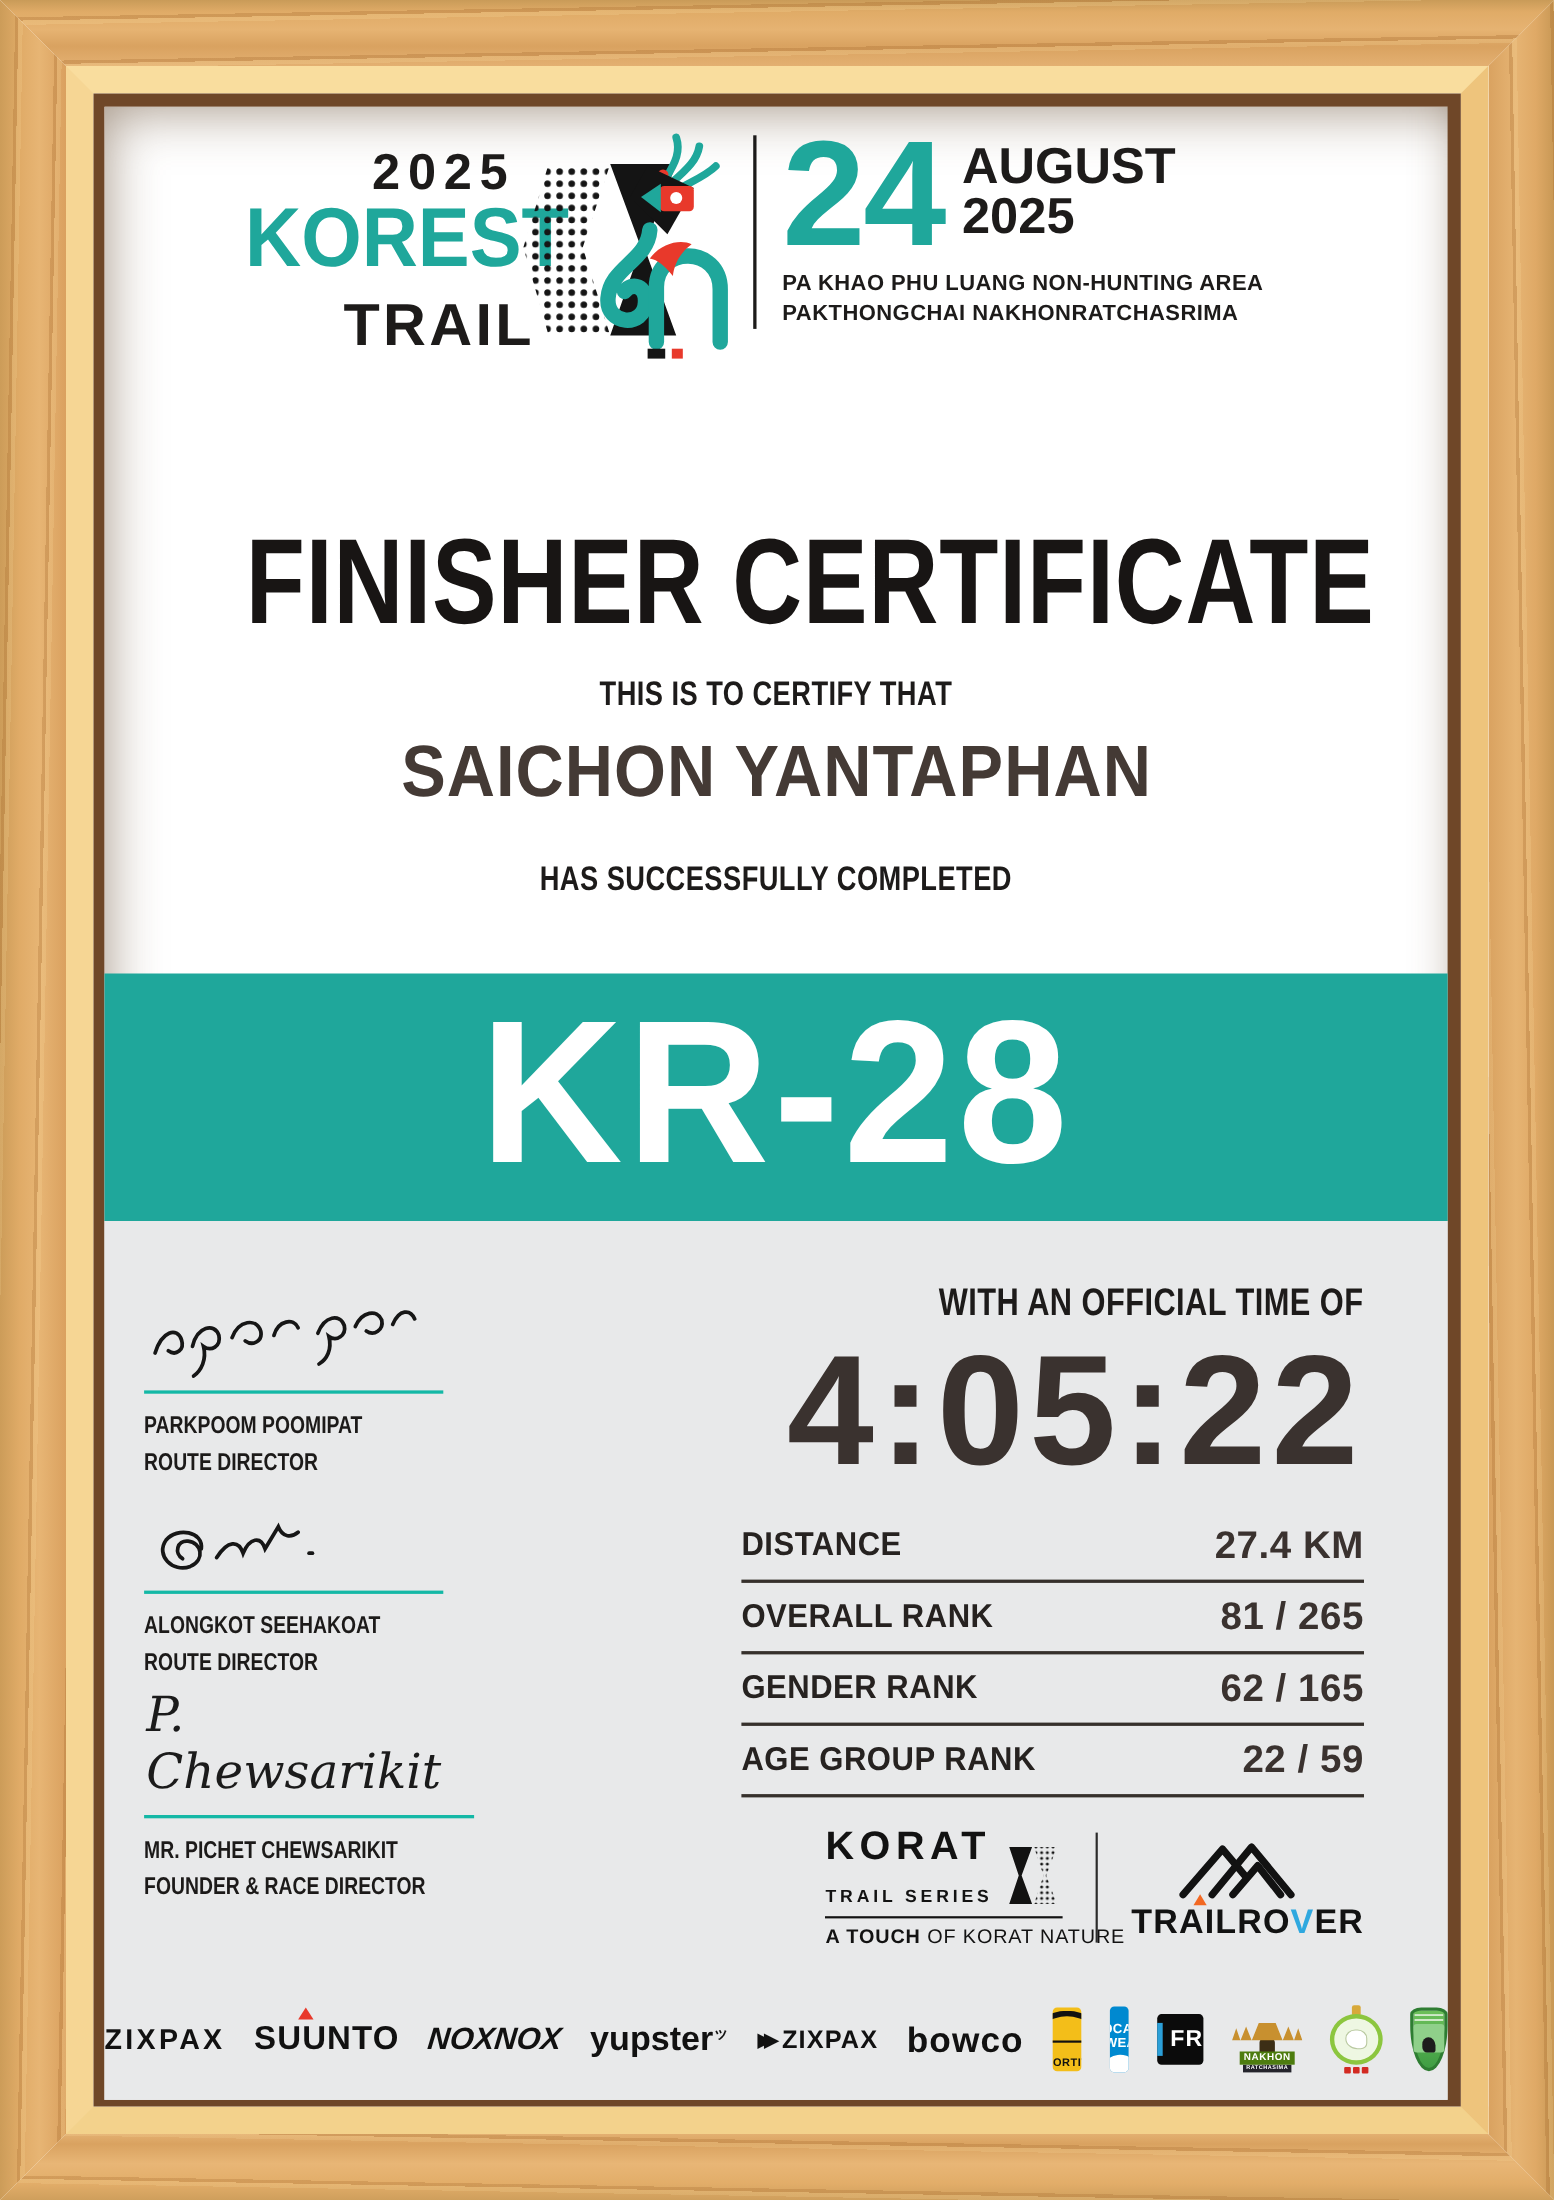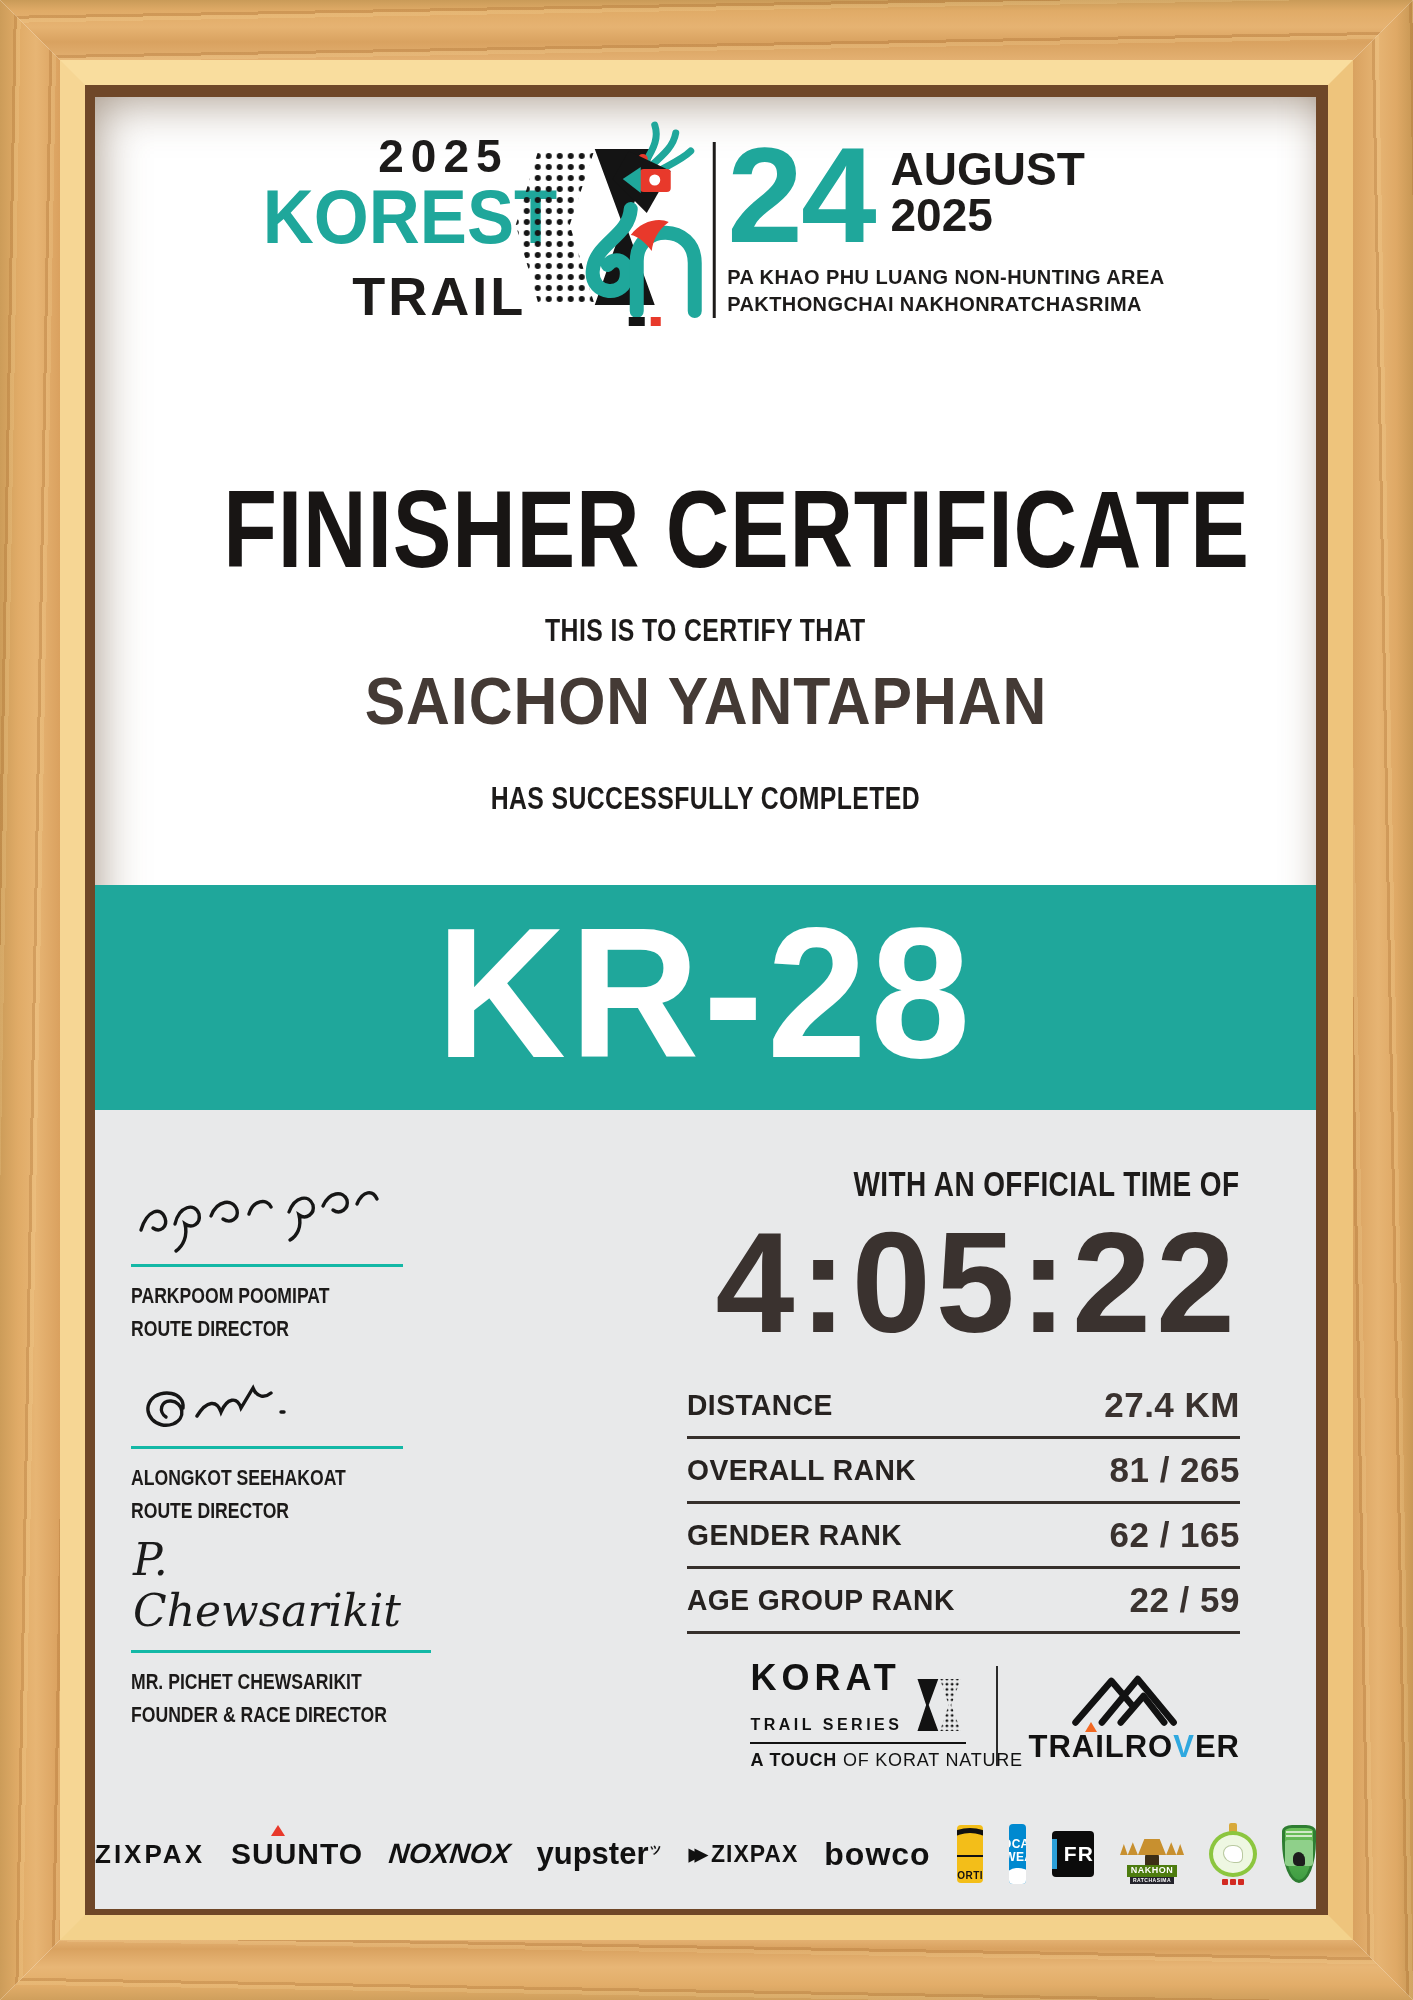--- a/index.html
+++ b/index.html
@@ -42,21 +42,21 @@
   .white-sec{position:relative;height:788px;flex:0 0 auto;}
   .teal-band{height:225px;flex:0 0 auto;display:flex;align-items:center;justify-content:center;background:#1fa79b;}
   .gray-sec{position:relative;flex:1;background:#e8e9ea;}
 
   .cnd{display:inline-block;transform:scaleX(.8);transform-origin:center;white-space:nowrap;}
   .cnd-l{transform-origin:left center;}
   .cnd-r{transform-origin:right center;}
 
   
   .header{position:absolute;top:26px;left:50%;transform:translateX(calc(-50% - 60px));
-    display:flex;align-items:center;gap:12px;margin-left:28px;}
+    display:flex;gap:24px;}
   .logo-block{position:relative;width:438px;height:214px;flex:0 0 auto;}
   .logo-year{position:absolute;top:6px;left:116px;font-weight:700;font-size:46px;letter-spacing:7px;color:#1d1b1a;}
   .logo-korest{position:absolute;top:50px;left:0;font-weight:700;font-size:76px;letter-spacing:0;color:#1fa79b;transform:scaleX(.93);transform-origin:left center;}
   .logo-trail{position:absolute;top:142px;left:90px;font-weight:700;font-size:54px;letter-spacing:3px;color:#1d1b1a;}
   .rooster{position:absolute;right:-6px;top:-4px;}
   .header-divider{width:3px;height:176px;background:#1d1b1a;flex:0 0 auto;}
   .date-block{flex:0 0 auto;}
   .date-row{display:flex;align-items:flex-start;gap:16px;}
   .date-day{font-weight:700;font-size:136px;line-height:.78;letter-spacing:-2px;color:#1fa79b;}
   .date-my{padding-top:4px;font-weight:700;font-size:46px;line-height:1.0;color:#1d1b1a;letter-spacing:0;}
@@ -81,21 +81,21 @@
   .sig-art{display:flex;align-items:flex-end;}
   .sig-rule{border-bottom:3px solid #14b8a6;}
   .sig-name{margin-top:12px;font-weight:700;font-size:22px;color:#1c1a19;line-height:1.5;}
   .sig-script{font-family:"DejaVu Serif",serif;font-style:italic;font-size:44px;color:#1b1b1b;padding:6px 4px 14px 2px;}
 
   
   .res-col{position:absolute;right:76px;top:0;width:566px;text-align:right;}
   .time-label{margin-top:54px;}
   .time-label .t{font-weight:700;font-size:35px;color:#1d1b1a;letter-spacing:.5px;}
   .time-value{margin-top:8px;font-weight:700;font-size:142px;line-height:1;letter-spacing:5px;color:#3a322f;}
-  .stats{margin-top:20px;margin-left:13px;}
+  .stats{margin-top:20px;}
   .stat-row{display:flex;justify-content:space-between;align-items:center;height:62px;border-bottom:3px solid #36302c;}
   .stat-label{font-weight:700;font-size:30px;color:#262220;letter-spacing:.5px;transform:scaleX(.94);transform-origin:left center;white-space:nowrap;}
   .stat-value{font-weight:700;font-size:35px;color:#3a322f;letter-spacing:.5px;}
 
   
   .org-row{position:absolute;right:76px;top:550px;display:flex;align-items:center;gap:30px;}
   .korat-logo{width:216px;}
   .korat-top{display:flex;align-items:flex-end;gap:6px;}
   .korat-texts{flex:1;}
   .korat-name{font-weight:700;font-size:36px;letter-spacing:5px;color:#121212;line-height:1;}

